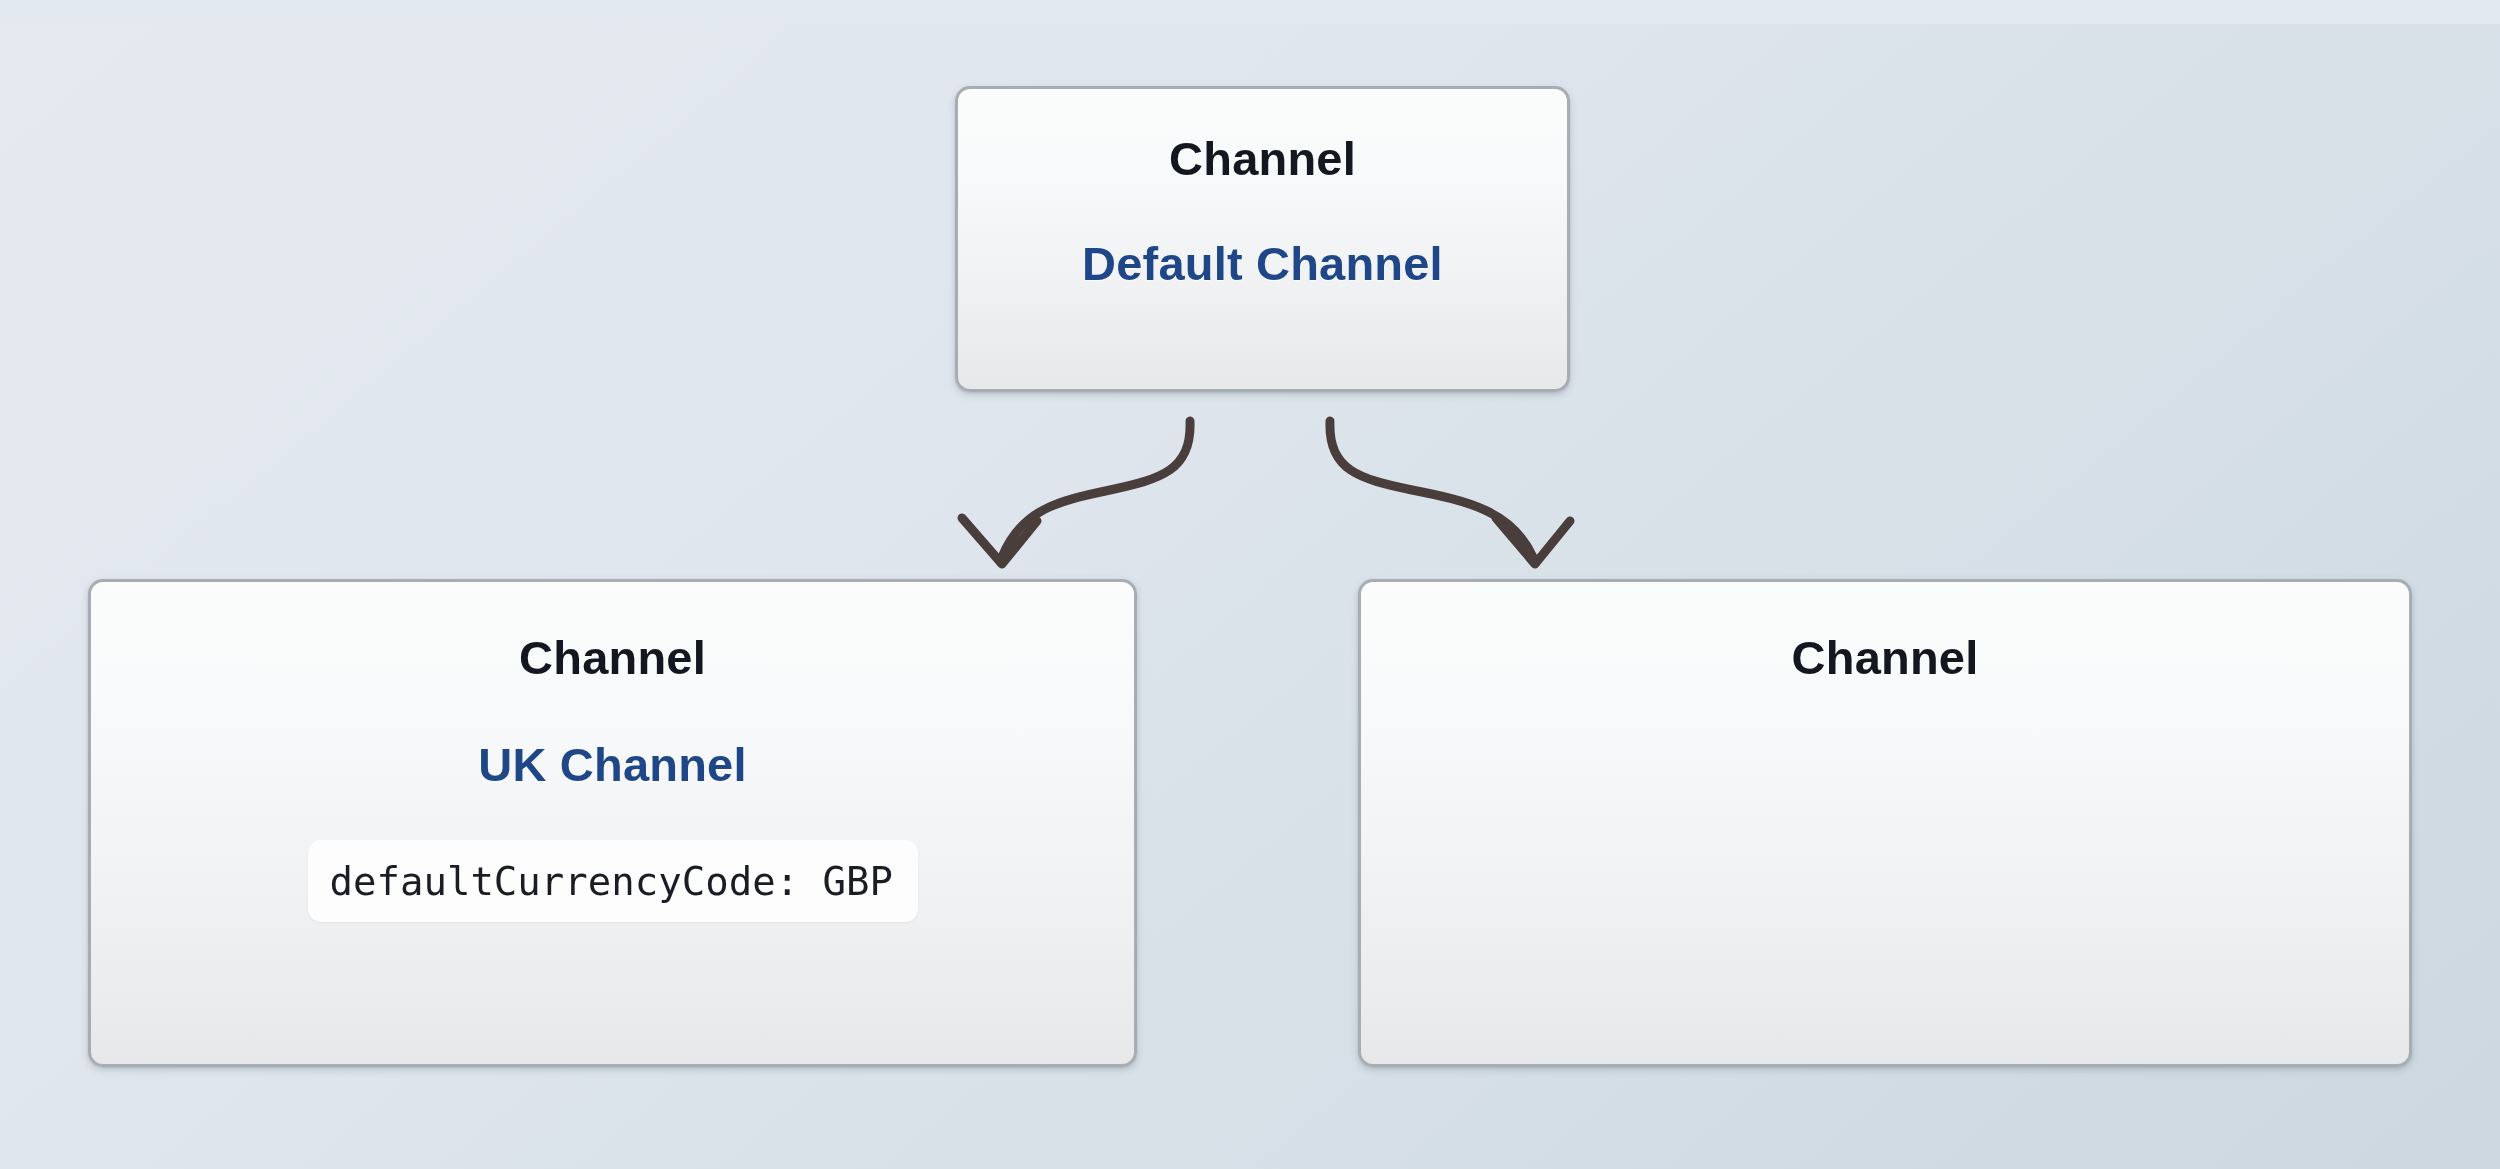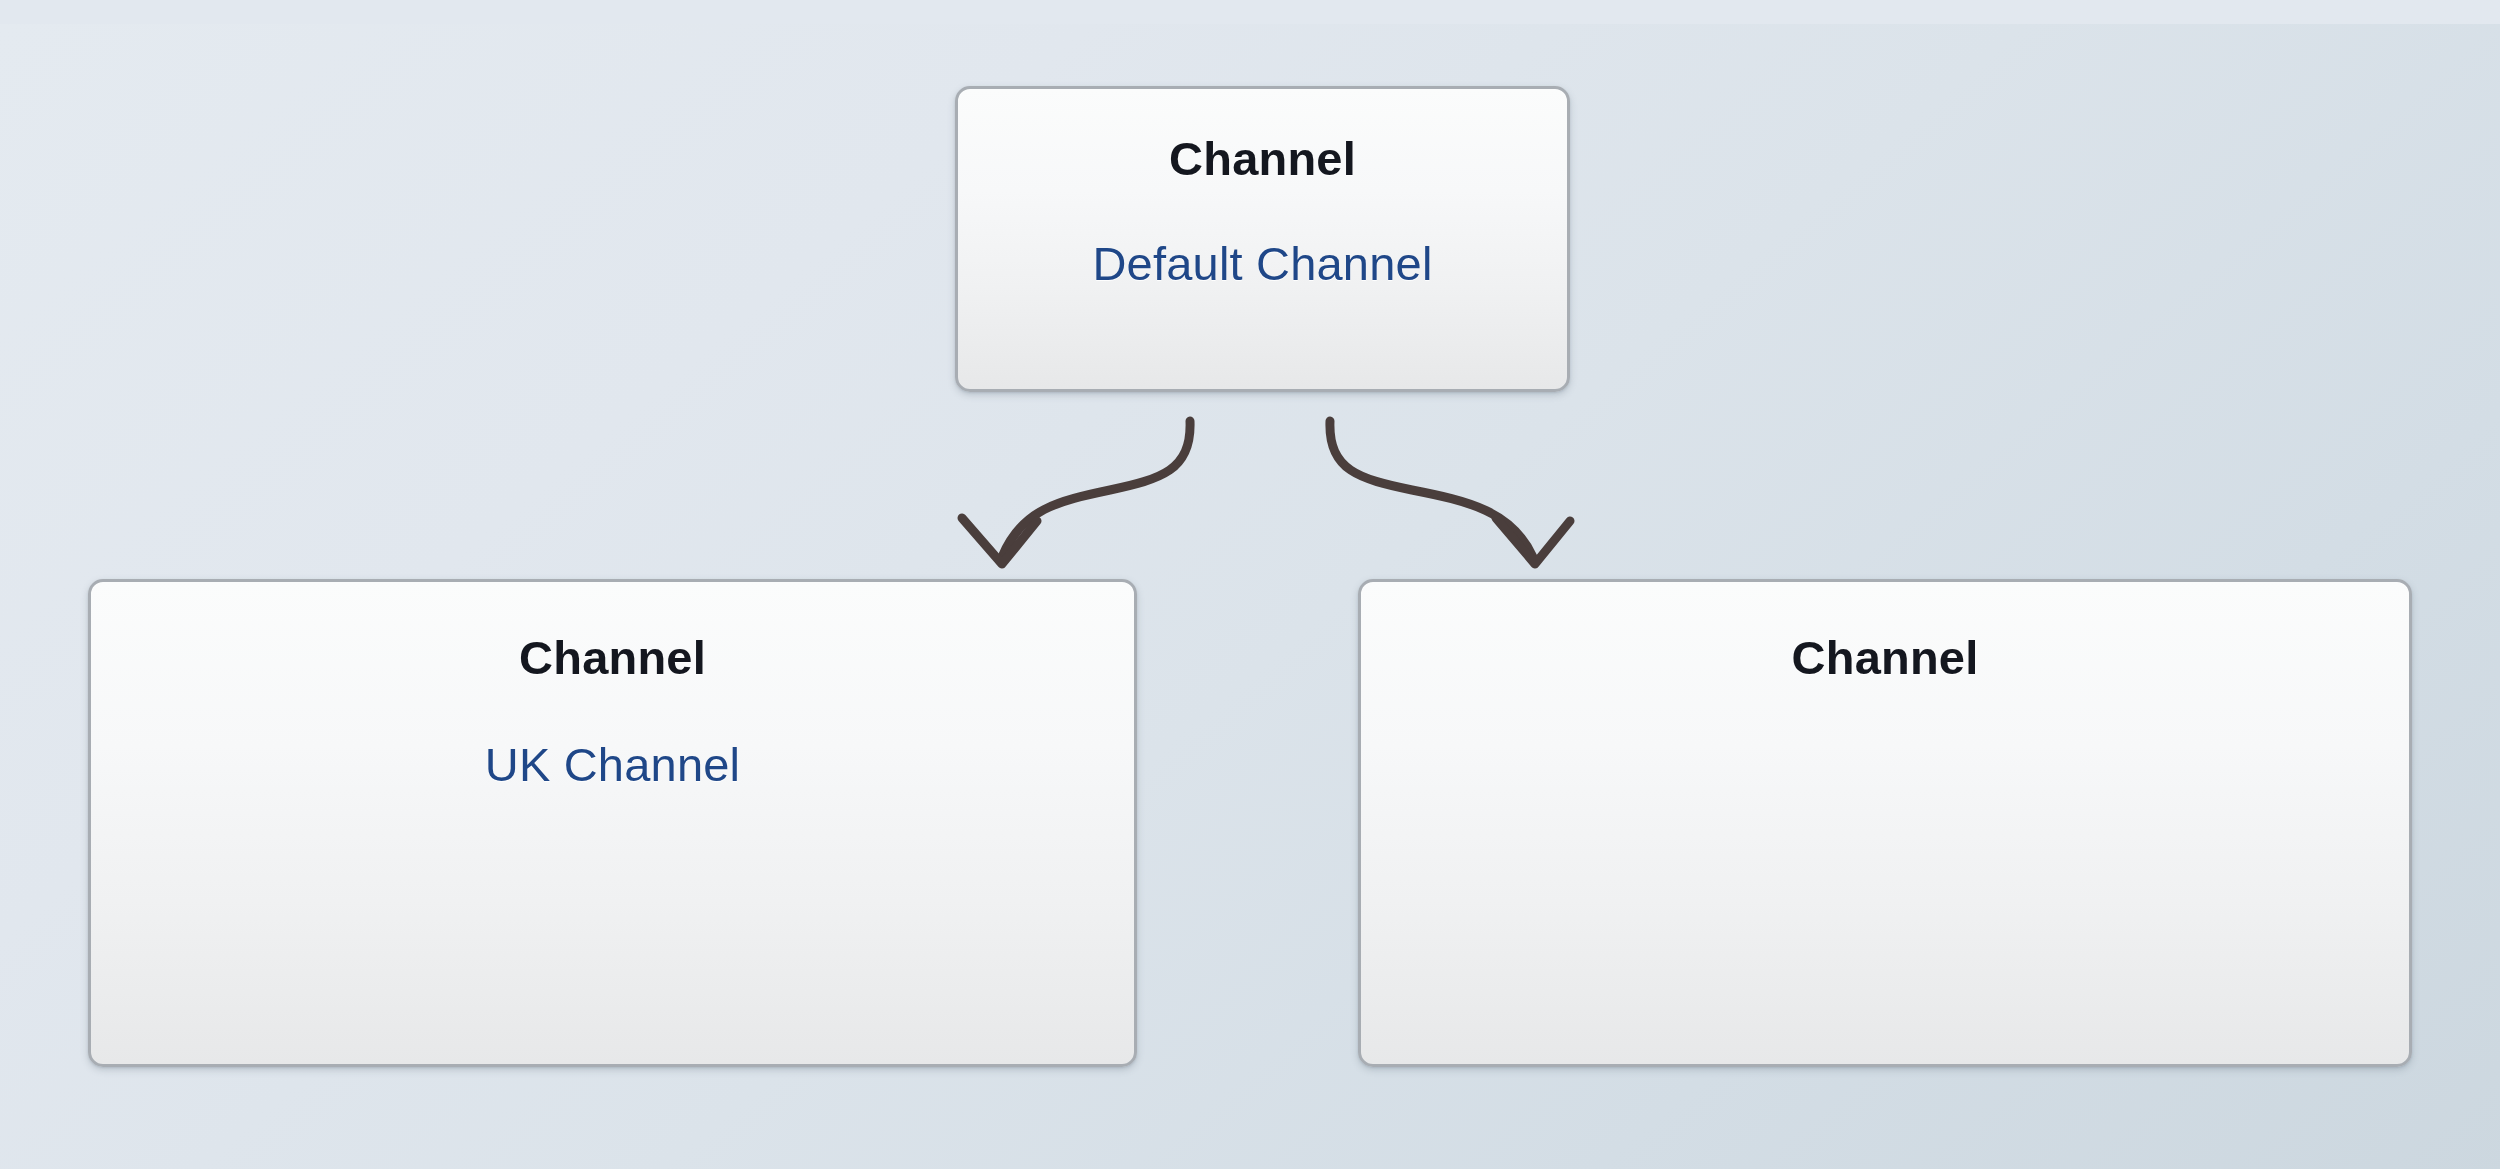--- a/index.html
+++ b/index.html
@@ -58,21 +58,21 @@
 
   .node-type {
     font-weight: bold;
     color: #14171f;
     letter-spacing: 0.2px;
     text-shadow: 0 1px 0 rgba(255,255,255,0.95);
     white-space: nowrap;
   }
 
   .node-name {
-    font-weight: normal;
+    font-weight: bold;
     color: #1f4788;
     letter-spacing: 0.2px;
     text-shadow: 0 1px 0 rgba(255,255,255,0.9);
     white-space: nowrap;
   }
 
   .node-prop {
     background: #fdfdfd;
     border-radius: 13px;
     font-family: "DejaVu Sans Mono", monospace;
@@ -153,19 +153,20 @@
   </svg>
 
   <div class="node root" id="node-root">
     <div class="node-type">Channel</div>
     <div class="node-name">Default Channel</div>
   </div>
 
   <div class="node child" id="node-uk">
     <div class="node-type">Channel</div>
     <div class="node-name">UK Channel</div>
+    <div class="node-prop">defaultCurrencyCode: GBP</div>
   </div>
 
   <div class="node child" id="node-germany">
     <div class="node-type">Channel</div>
   </div>
 
 </div>
 
 </body></html>

